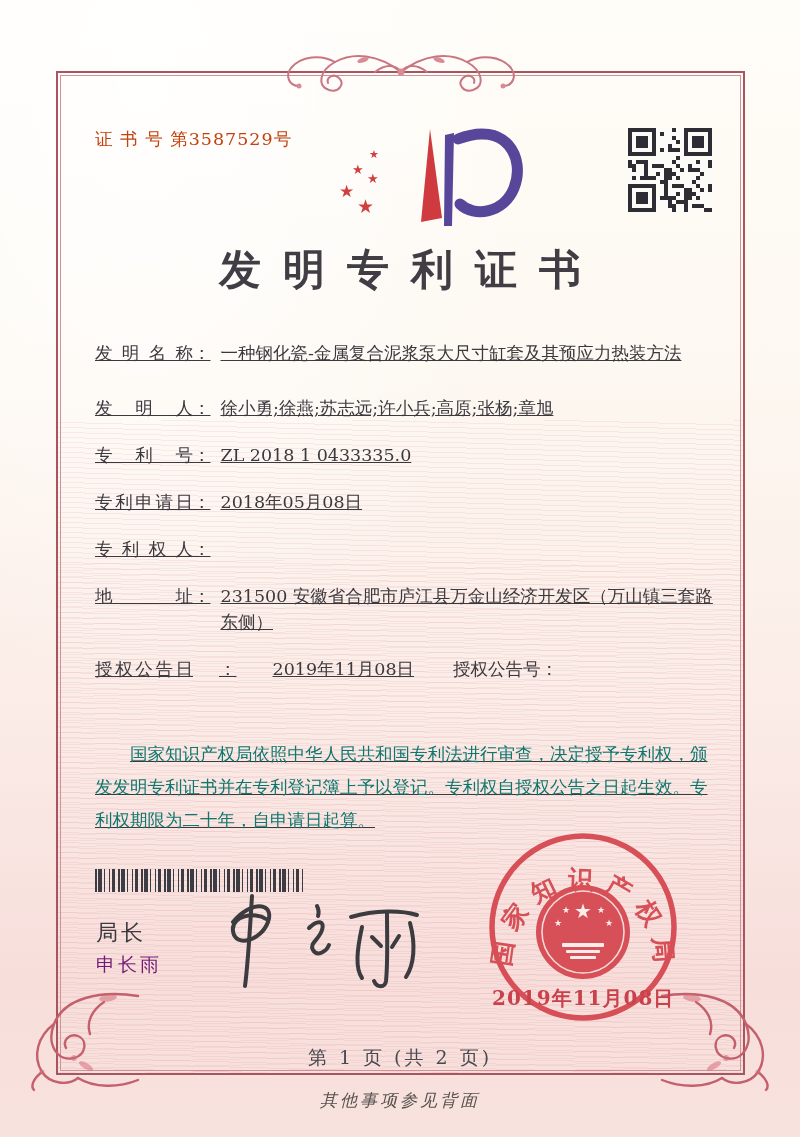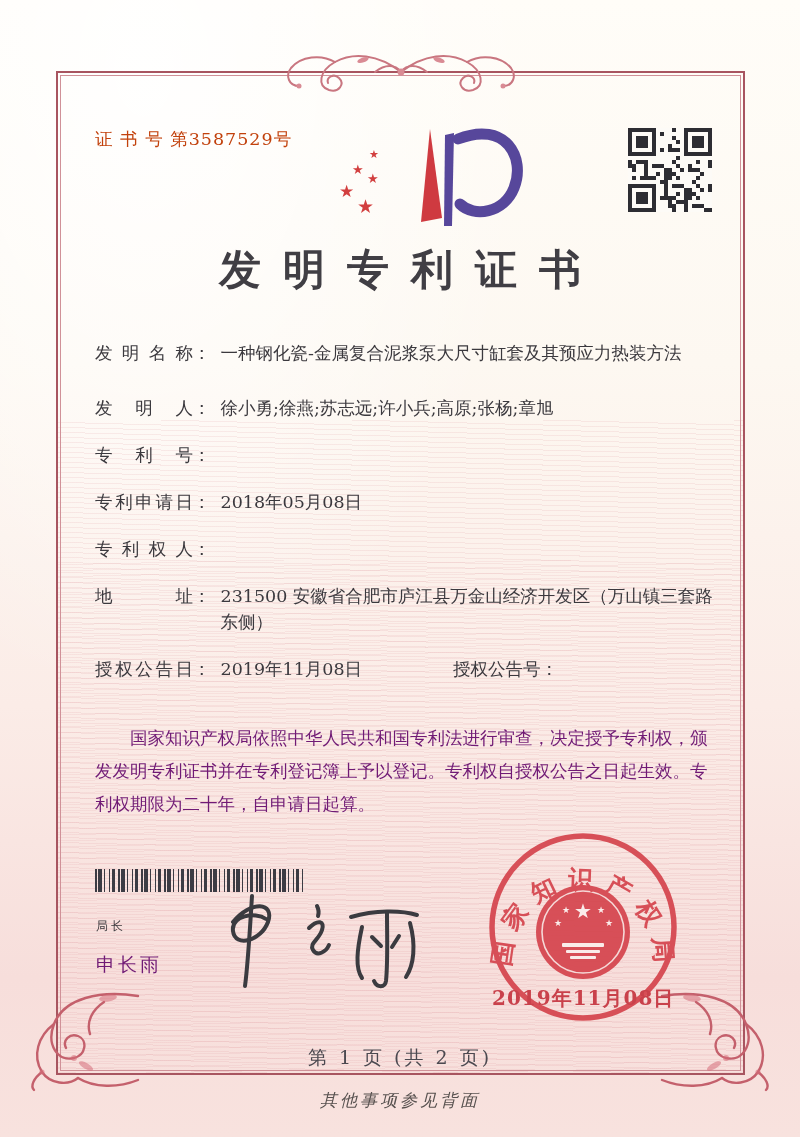--- a/index.html
+++ b/index.html
@@ -18,37 +18,37 @@
   .frame-inner{position:absolute;inset:2px;border:1px solid #d09198;}
   .ornament{position:absolute;pointer-events:none;}
   .orn-top{left:283px;top:42px;width:236px;height:58px;}
   .orn-bl{left:20px;top:988px;width:122px;height:104px;}
   .orn-br{left:658px;top:988px;width:122px;height:104px;transform:scaleX(-1);}
   .cert-no{position:absolute;left:95px;top:127px;font-size:17.5px;color:#c2410c;letter-spacing:1px;white-space:pre;}
   .logo{position:absolute;left:318px;top:118px;width:210px;height:120px;}
   .qr{position:absolute;left:628px;top:128px;width:84px;height:84px;}
   .title{position:absolute;left:0;right:0;top:242px;text-align:center;
      font-size:42px;font-weight:600;color:#403e44;letter-spacing:22px;padding-left:22px;}
-  .content{position:absolute;left:95px;right:83px;top:340px;color:#3b393e;}
+  .content{position:absolute;left:95px;right:83px;top:340px;color:#3b393e;text-decoration:underline;}
   .row{display:flex;align-items:flex-start;margin-bottom:21px;position:relative;
      font-size:17.5px;line-height:26px;}
   .row-name{margin-bottom:29px;}
-  .row-grant{margin-bottom:0;}
+  .row-grant{margin-bottom:0;gap:26px;}
   .flabel{display:inline-block;width:98px;text-align:justify;text-align-last:justify;flex:none;}
   .colon{flex:none;margin-right:10px;}
   .fvalue{max-width:505px;}
   .grant2{position:absolute;left:358px;top:0;display:flex;}
-  .paras{margin-top:40px;font-size:17.5px;line-height:33px;color:#701a75;}
+  .paras{margin-top:56px;font-size:17.5px;line-height:33px;color:#0f766e;}
   .paras p{margin:0;text-indent:2em;}
   .barcode{position:absolute;left:95px;top:869px;width:208px;height:23px;
      background:repeating-linear-gradient(90deg,
        #3c3c44 0 2px, transparent 2px 3px, #3c3c44 3px 7px, transparent 7px 9px,
        #3c3c44 9px 10px, transparent 10px 14px, #3c3c44 14px 15px, transparent 15px 17px,
        #3c3c44 17px 20px, transparent 20px 23px);}
-  .sig-title{position:absolute;left:96px;top:918px;font-size:12px;letter-spacing:3px;color:#3c3a3e;}
+  .sig-title{position:absolute;left:96px;top:918px;font-size:22px;letter-spacing:3px;color:#3c3a3e;}
   .sig-name{position:absolute;left:96px;top:952px;font-size:19px;letter-spacing:3px;color:#701a75;}
   .signature{position:absolute;left:205px;top:888px;width:230px;height:108px;}
   .seal{position:absolute;left:466px;top:831px;width:234px;height:192px;opacity:.93;}
   .seal-date{position:absolute;left:492px;top:985px;font-size:20px;font-weight:600;
      color:#c9414b;letter-spacing:1px;white-space:pre;}
   .page-info{position:absolute;left:0;right:0;top:1045px;text-align:center;
      font-size:19px;color:#4b4950;letter-spacing:3px;}
   .footer-note{position:absolute;left:0;right:0;top:1089px;text-align:center;
      font-size:17px;font-style:italic;color:#57514f;letter-spacing:3px;}
 </style>
@@ -238,20 +238,21 @@
     <span class="fvalue">一种钢化瓷-金属复合泥浆泵大尺寸缸套及其预应力热装方法</span>
   </div>
   <div class="row">
     <span class="flabel">发明人</span>
       <span class="colon">：</span>
     <span class="fvalue">徐小勇;徐燕;苏志远;许小兵;高原;张杨;章旭</span>
   </div>
   <div class="row">
     <span class="flabel">专利号</span>
       <span class="colon">：</span>
+    <span class="fvalue">ZL 2018 1 0433335.0</span>
   </div>
   <div class="row">
     <span class="flabel">专利申请日</span>
       <span class="colon">：</span>
     <span class="fvalue">2018年05月08日</span>
   </div>
   <div class="row">
     <span class="flabel">专利权人</span>
       <span class="colon">：</span>
   </div>

